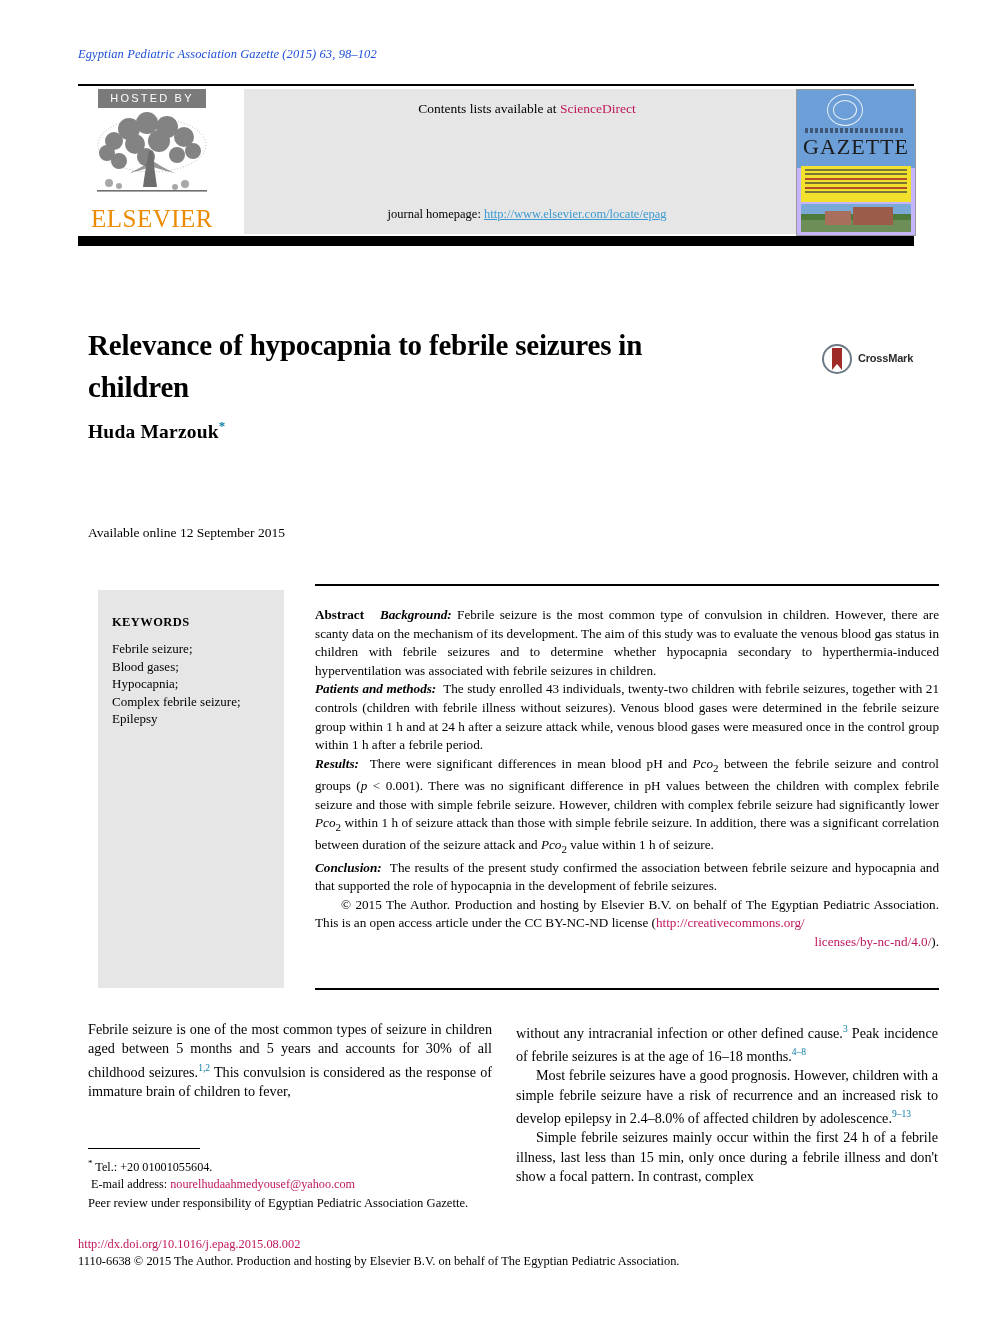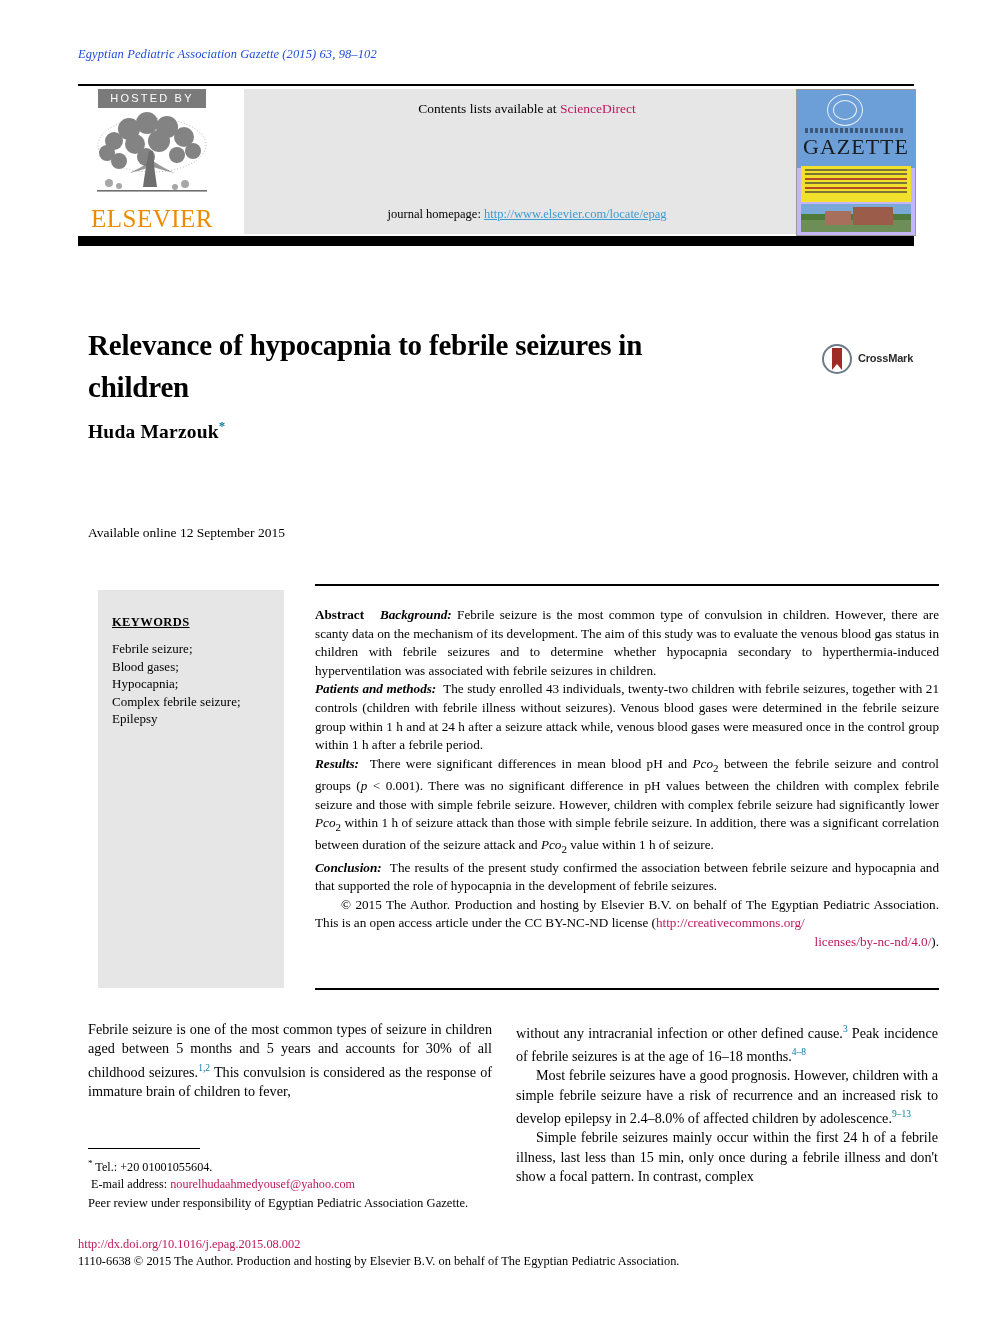--- a/index.html
+++ b/index.html
@@ -191,21 +191,21 @@
   
   .kw-box {
     position: absolute;
     left: 98px; top: 590px;
     width: 186px; height: 398px;
     background: #e6e6e6;
   }
   .kw-head {
     position:absolute; left:14px; top:25px;
     font-family:"Liberation Serif",serif;
-    font-size: 12.5px; font-weight: bold; letter-spacing:.4px;text-decoration:underline;
+    font-size: 12.5px; font-weight: bold; letter-spacing:.4px;
   }
   .kw-list {
     position:absolute; left:14px; top:50px;
     font-size: 13px; line-height: 17.5px;
   }
 
   .abs-col {
     position: absolute;
     left: 315px; top: 584px;
     width: 624px;

